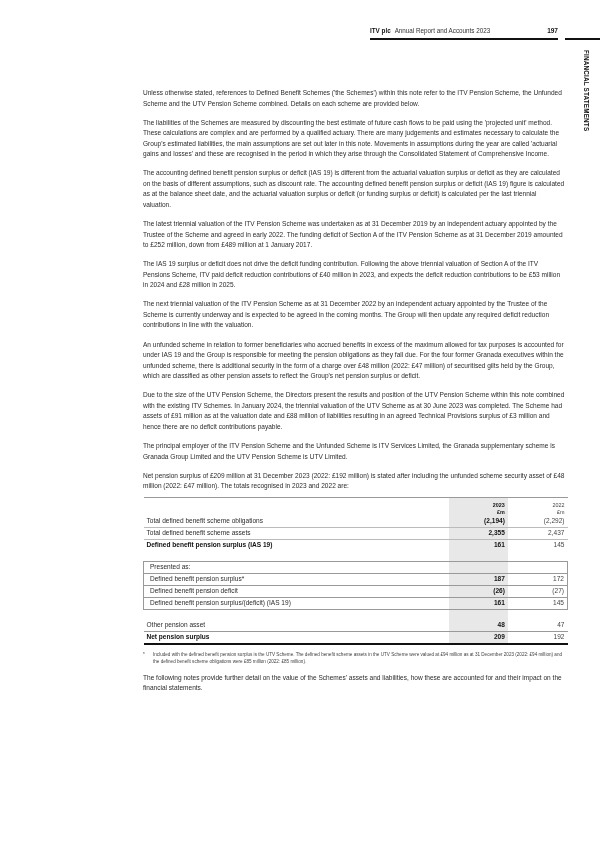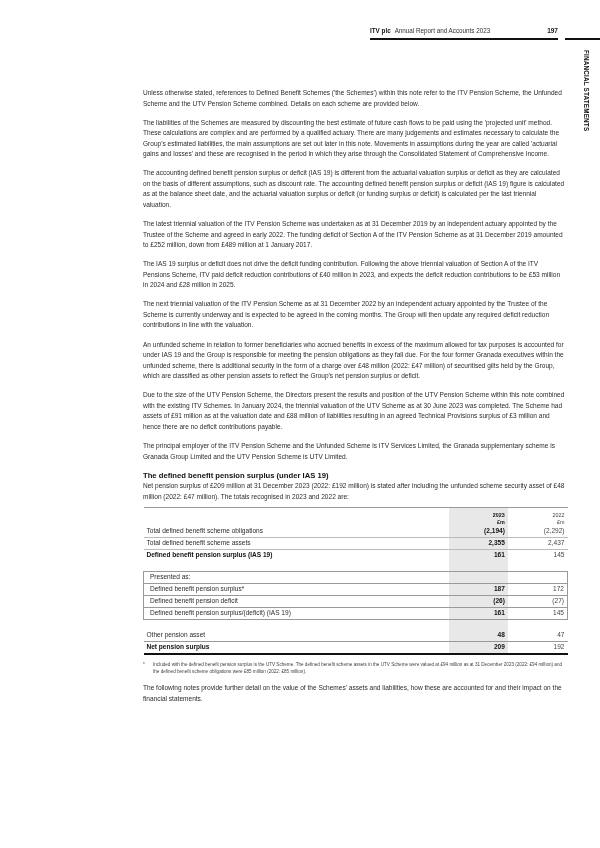--- a/index.html
+++ b/index.html
@@ -52,21 +52,20 @@
   <p>Unless otherwise stated, references to Defined Benefit Schemes ('the Schemes') within this note refer to the ITV Pension Scheme, the Unfunded Scheme and the UTV Pension Scheme combined. Details on each scheme are provided below.</p>
   <p>The liabilities of the Schemes are measured by discounting the best estimate of future cash flows to be paid using the 'projected unit' method. These calculations are complex and are performed by a qualified actuary. There are many judgements and estimates necessary to calculate the Group's estimated liabilities, the main assumptions are set out later in this note. Movements in assumptions during the year are called 'actuarial gains and losses' and these are recognised in the period in which they arise through the Consolidated Statement of Comprehensive Income.</p>
   <p>The accounting defined benefit pension surplus or deficit (IAS 19) is different from the actuarial valuation surplus or deficit as they are calculated on the basis of different assumptions, such as discount rate. The accounting defined benefit pension surplus or deficit (IAS 19) figure is calculated as at the balance sheet date, and the actuarial valuation surplus or deficit (or funding surplus or deficit) is calculated per the last triennial valuation.</p>
   <p>The latest triennial valuation of the ITV Pension Scheme was undertaken as at 31 December 2019 by an independent actuary appointed by the Trustee of the Scheme and agreed in early 2022. The funding deficit of Section A of the ITV Pension Scheme as at 31 December 2019 amounted to £252 million, down from £489 million at 1 January 2017.</p>
   <p>The IAS 19 surplus or deficit does not drive the deficit funding contribution. Following the above triennial valuation of Section A of the ITV Pensions Scheme, ITV paid deficit reduction contributions of £40 million in 2023, and expects the deficit reduction contributions to be £53 million in 2024 and £28 million in 2025.</p>
   <p>The next triennial valuation of the ITV Pension Scheme as at 31 December 2022 by an independent actuary appointed by the Trustee of the Scheme is currently underway and is expected to be agreed in the coming months. The Group will then update any required deficit reduction contributions in line with the valuation.</p>
   <p>An unfunded scheme in relation to former beneficiaries who accrued benefits in excess of the maximum allowed for tax purposes is accounted for under IAS 19 and the Group is responsible for meeting the pension obligations as they fall due. For the four former Granada executives within the unfunded scheme, there is additional security in the form of a charge over £48 million (2022: £47 million) of securitised gilts held by the Group, which are classified as other pension assets to reflect the Group's net pension surplus or deficit.</p>
   <p>Due to the size of the UTV Pension Scheme, the Directors present the results and position of the UTV Pension Scheme within this note combined with the existing ITV Schemes. In January 2024, the triennial valuation of the UTV Scheme as at 30 June 2023 was completed. The Scheme had assets of £91 million as at the valuation date and £88 million of liabilities resulting in an agreed Technical Provisions surplus of £3 million and hence there are no deficit contributions payable.</p>
   <p>The principal employer of the ITV Pension Scheme and the Unfunded Scheme is ITV Services Limited, the Granada supplementary scheme is Granada Group Limited and the UTV Pension Scheme is UTV Limited.</p>
 
-  <h3 class="section-heading">The defined benefit pension surplus (under IAS 19)</h3>
   <p style="margin-bottom:5px">Net pension surplus of £209 million at 31 December 2023 (2022: £192 million) is stated after including the unfunded scheme security asset of £48 million (2022: £47 million). The totals recognised in 2023 and 2022 are:</p>
 
   <table class="fin">
     <tbody>
         <tr class="head">
       <td class="col-label"></td>
       <td class="col-2023"><span>2023</span><br><span>£m</span></td>
       <td class="col-2022" style="font-weight:normal"><span>2022</span><br><span>£m</span></td>
     </tr>
     <tr class="line">

